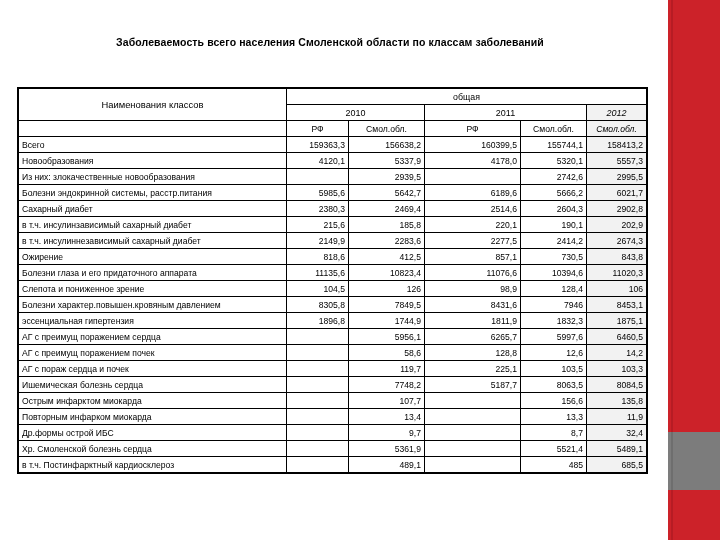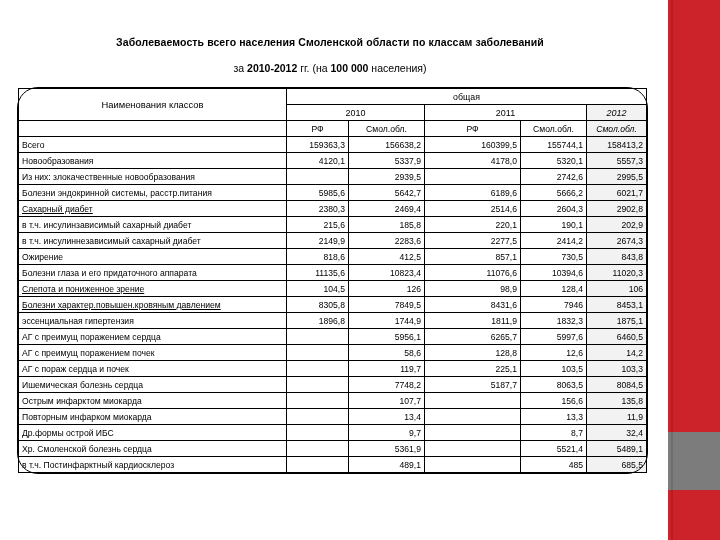--- a/index.html
+++ b/index.html
@@ -86,21 +86,20 @@
   
   #data-table {
     position: absolute;
     left: 18px;
     top: 88px;
     width: 628px;
     border-collapse: collapse;
     table-layout: fixed;
     font-size: 8.6px;
     background: #ffffff;
-    border-radius: 20px;
   }
   #data-table col.c-name  { width: 268px; }
   #data-table col.c-n1    { width: 62px;  }
   #data-table col.c-n2    { width: 76px;  }
   #data-table col.c-n3    { width: 96px;  }
   #data-table col.c-n4    { width: 66px;  }
   #data-table col.c-n5    { width: 60px;  }
 
   #data-table td, #data-table th {
     border: 1px solid #000000;
@@ -144,41 +143,38 @@
   td.num {
     text-align: right;
     white-space: nowrap;
   }
   
   td.col-2012 { background: #f2f2f2; }
   th.col-2012 { background: #f2f2f2; font-style: italic; }
 
   .lvl0 { padding-left: 3px;  font-weight: bold; }
   .lvl1 { padding-left: 24px; }
-  .lvl1b{ padding-left: 24px; font-weight: bold; text-decoration: underline; }
+  .lvl1b{ padding-left: 24px; font-weight: bold; }
   .lvl2 { padding-left: 48px; margin-left: 9px; }
   .wrapcell { white-space: normal !important; line-height: 12px; }
 </style>
 </head>
 <body>
 
 <div id="slide-decor">
   <div class="deco-red"></div>
   <div class="deco-red-line"></div>
   <div class="deco-grey"></div>
   <div class="deco-grey-line"></div>
 </div>
 
 <div id="content-card">
 
   <div class="title-block">
     <div class="title-line-1">Заболеваемость всего населения Смоленской области по классам заболеваний</div>
-    <div class="title-line-2">
-      <span class="thin">за </span><span>2010-2012</span><span class="thin"> гг. (на </span><span>100 000</span><span class="thin"> населения)</span>
-    </div>
   </div>
 
   <table id="data-table">
     <colgroup>
       <col class="c-name">
         <col class="c-n1">
         <col class="c-n2">
         <col class="c-n3">
         <col class="c-n4">
         <col class="c-n5">

